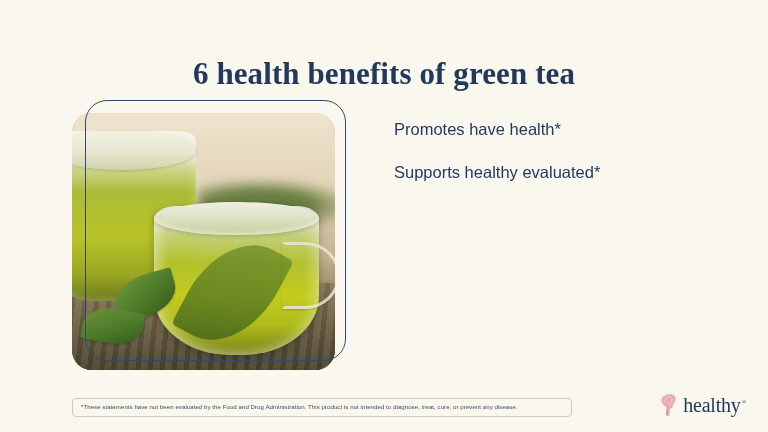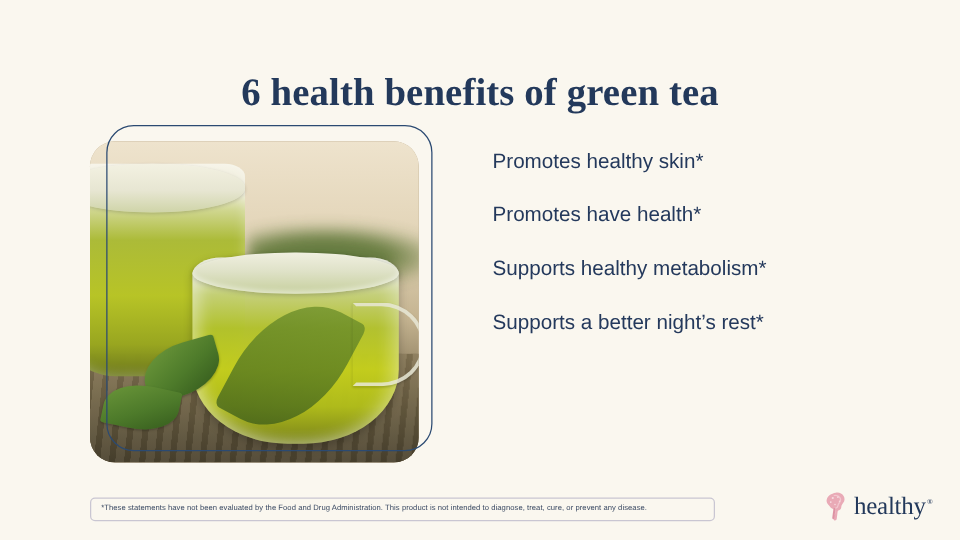--- a/index.html
+++ b/index.html
@@ -286,24 +286,22 @@
       <div class="leaf-in"></div>
       <div class="glass-front-rim"></div>
       <div class="handle"></div>
       <div class="leaf leaf-a"></div>
       <div class="leaf leaf-b"></div>
     </div>
     <div class="photo-frame"></div>
   </div>
 
   <div class="benefits">
-    <div class="benefit">Promotes healthy skin*</div>
     <div class="benefit">Promotes have health*</div>
-    <div class="benefit">Supports healthy metabolism*</div>
-    <div class="benefit">Supports a better night’s rest*</div>
+    <div class="benefit">Supports healthy evaluated*</div>
   </div>
 
   <div class="disclaimer">
     <span>*These statements have not been evaluated by the Food and Drug Administration. This product is not intended to diagnose, treat, cure, or prevent any disease.</span>
   </div>
 
   <div class="logo">
     <svg class="logo-mark" viewBox="0 0 20 24">
       <path d="M9.6 1.2c2.6-.5 5.1.6 6.3 2.6 1.1 1.8.9 3.9-.3 5.4-1.0 1.3-1.5 2.3-1.6 3.5-.1 1.3-.8 2.2-2 2.5-.5.1-.8.4-.9.9l-.7 5.9c-.1.9-.9 1.5-1.7 1.3-.7-.2-1.1-.9-1.0-1.6l.8-6.2c.1-.6-.2-1.0-.8-1.2-1.4-.5-2.4-1.3-3.1-2.5C2.4 9.8 2.0 8.2 2.4 6.5 3.0 3.8 6.0 1.8 9.6 1.2z" fill="#e9aab6"></path>
       <path d="M8.4 3.4c1.8-.4 3.6.3 4.5 1.7.8 1.3.6 2.8-.3 3.9-.8 1.0-1.2 1.8-1.3 2.7-.1.8-.5 1.4-1.3 1.6-.5.1-.8.3-.9.8l-.5 4.2" fill="none" stroke="#f2c7cf" stroke-width="1" stroke-linecap="round"></path>

